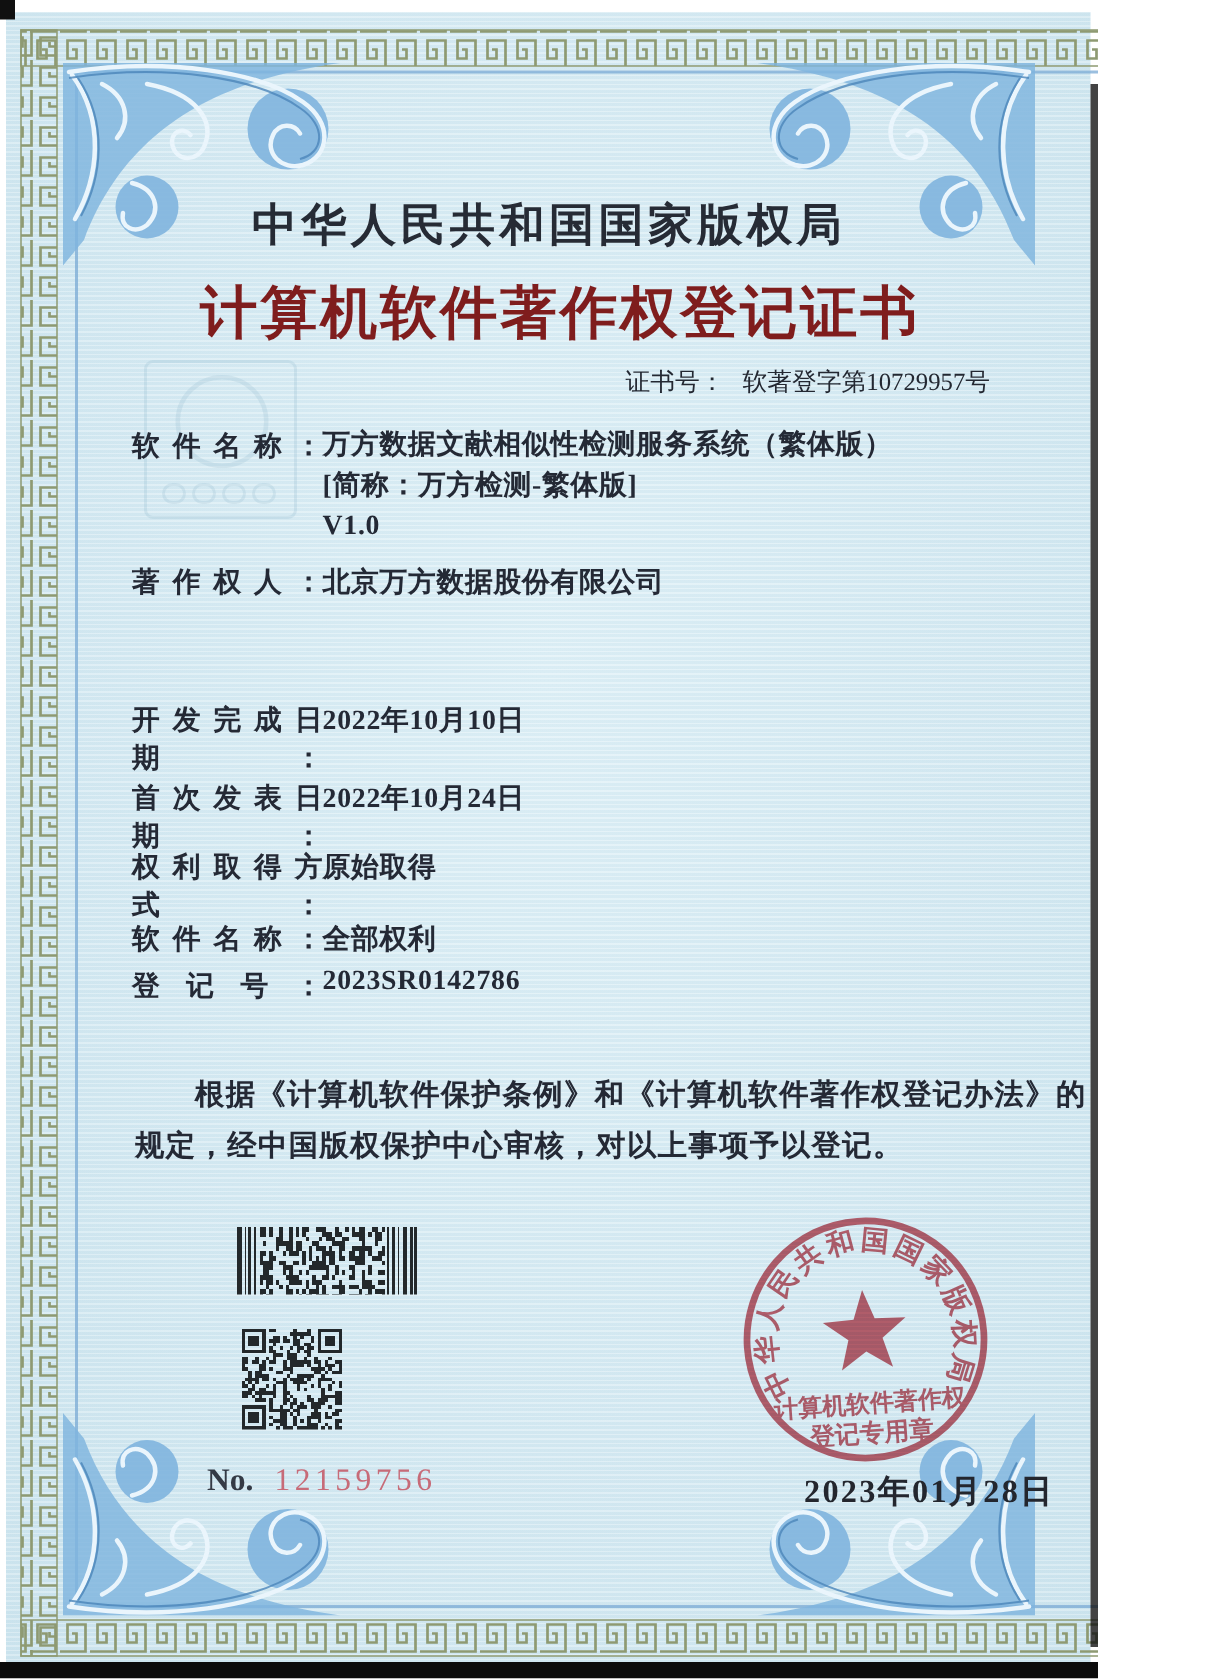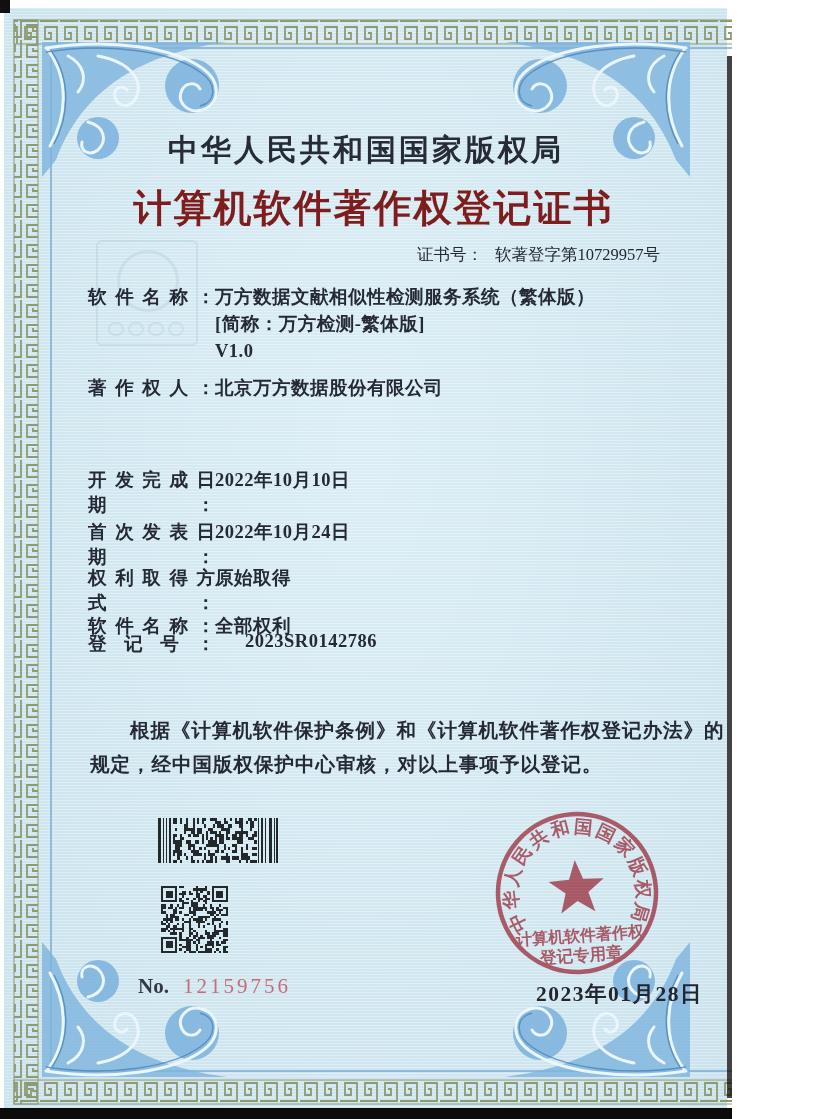--- a/index.html
+++ b/index.html
@@ -27,21 +27,21 @@
         font-size:18.5px;font-weight:700;color:#242935;}
   .flabel{display:inline-block;width:127px;text-align:justify;text-align-last:justify;flex:0 0 127px;}
   .fval{margin-left:0;letter-spacing:.5px;}
   .fval .vline{display:block;line-height:27px;}
   .row-name{top:284px;}
   .row-owner{top:375px;}
   .row-dev{top:467px;}
   .row-pub{top:519px;}
   .row-acq{top:565px;}
   .row-scope{top:613px;}
-  .row-reg{top:631px;gap:30px;}
+  .row-reg{top:644px;}
 
   .statement{position:absolute;left:90px;top:714px;width:648px;margin:0;
         font-size:19.5px;font-weight:600;line-height:34px;letter-spacing:1px;
         text-indent:40px;color:#242935;}
 
   .barcode{position:absolute;left:158px;top:818px;width:120px;height:45px;}
   .qr{position:absolute;left:161px;top:886px;width:67px;height:67px;}
   .no-line{position:absolute;left:138px;top:974px;font-size:21px;}
   .no-line .no-label{color:#343a45;font-weight:600;margin-right:14px;margin-top:12px;}
   .no-line .no-value{color:#c76b78;font-weight:400;letter-spacing:3px;}

